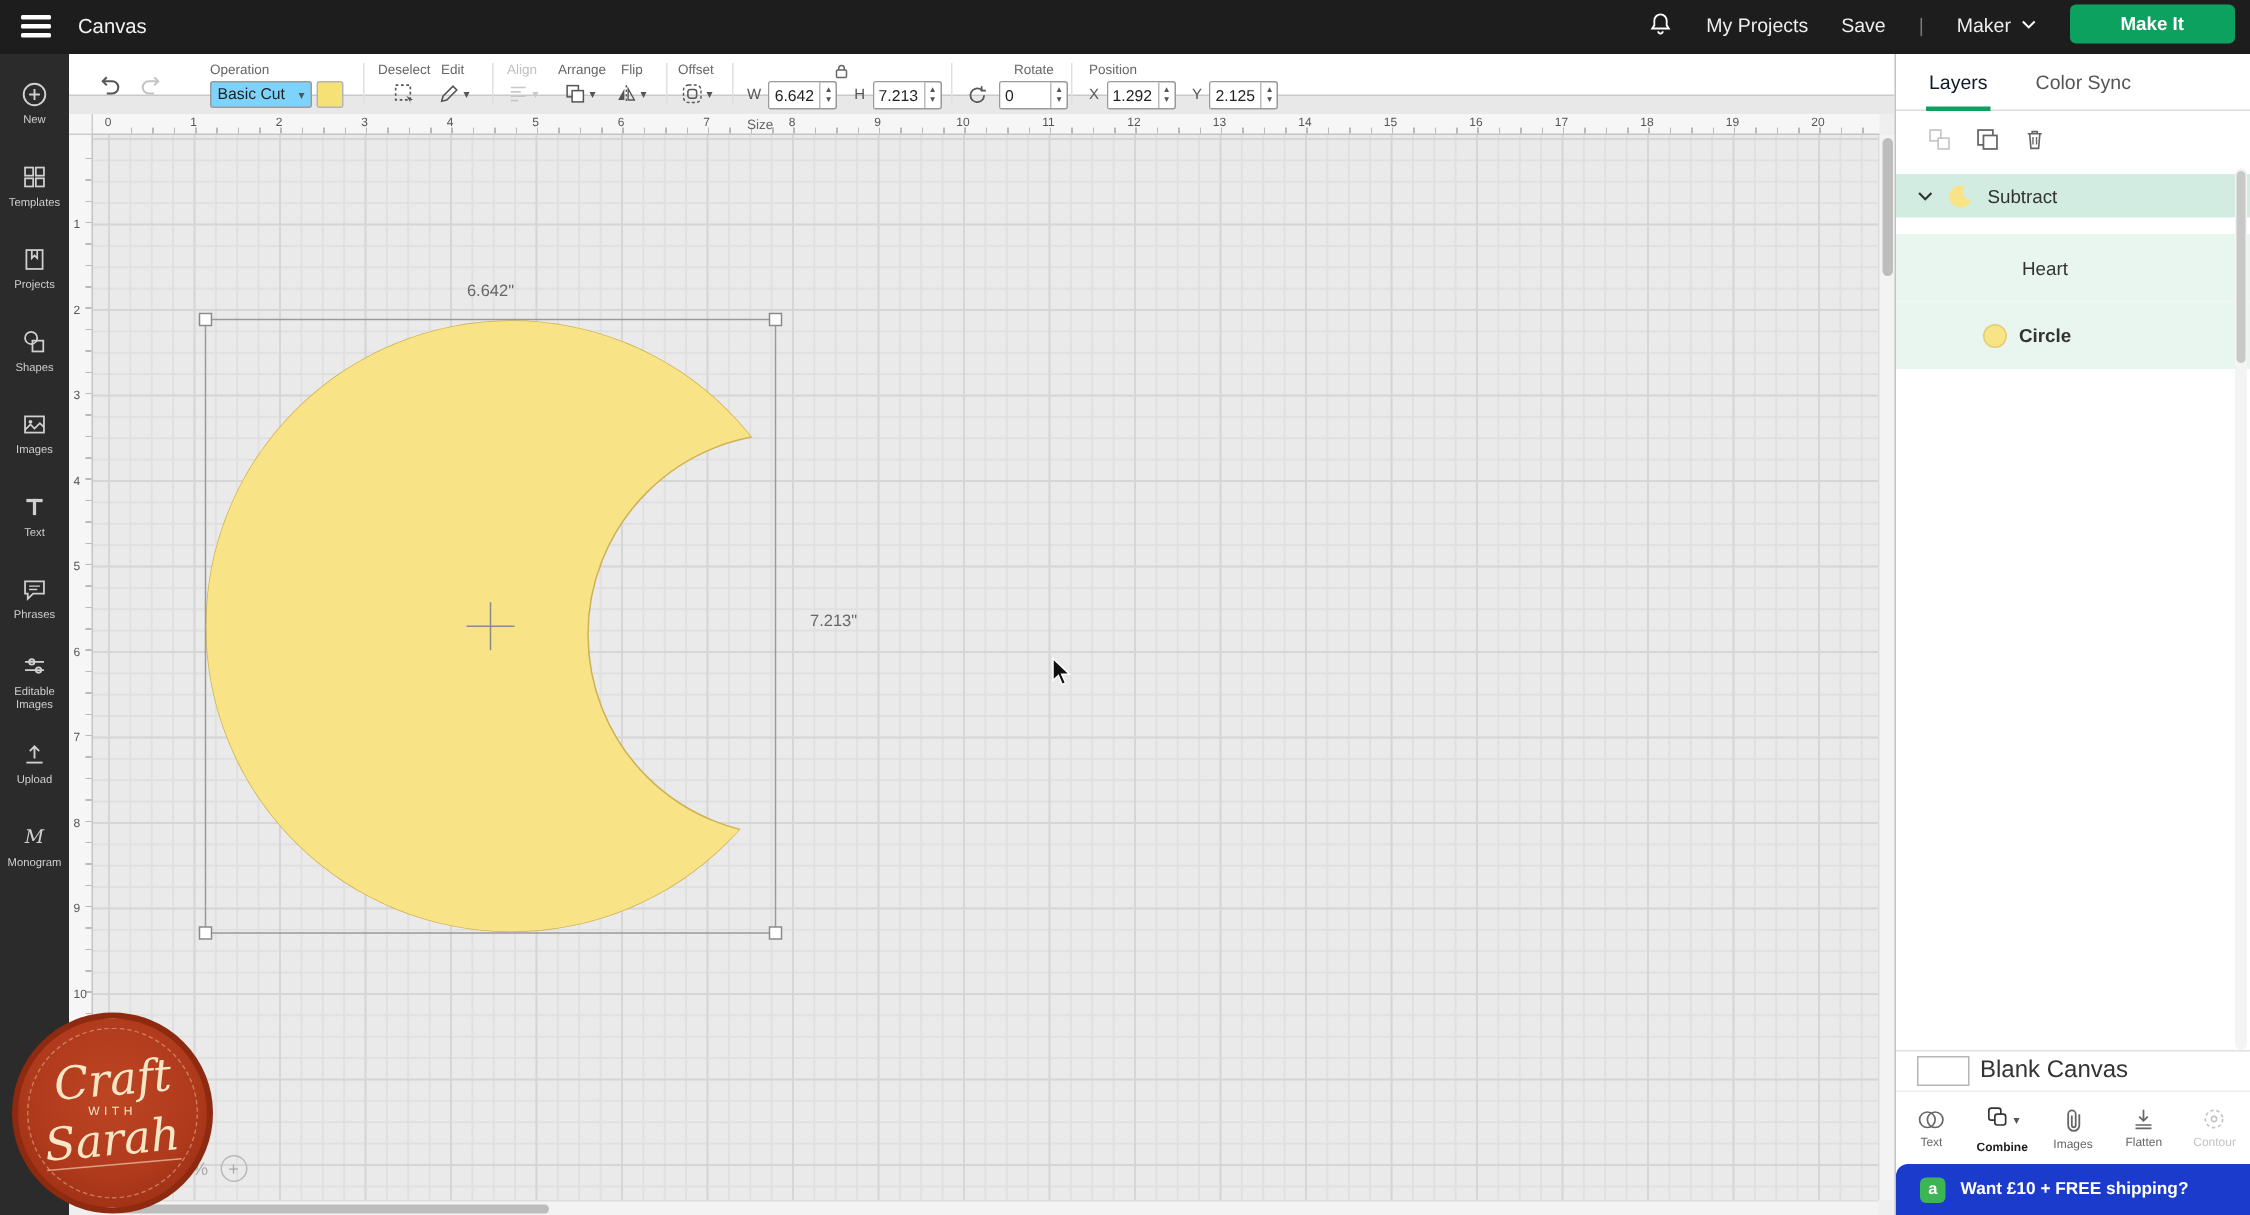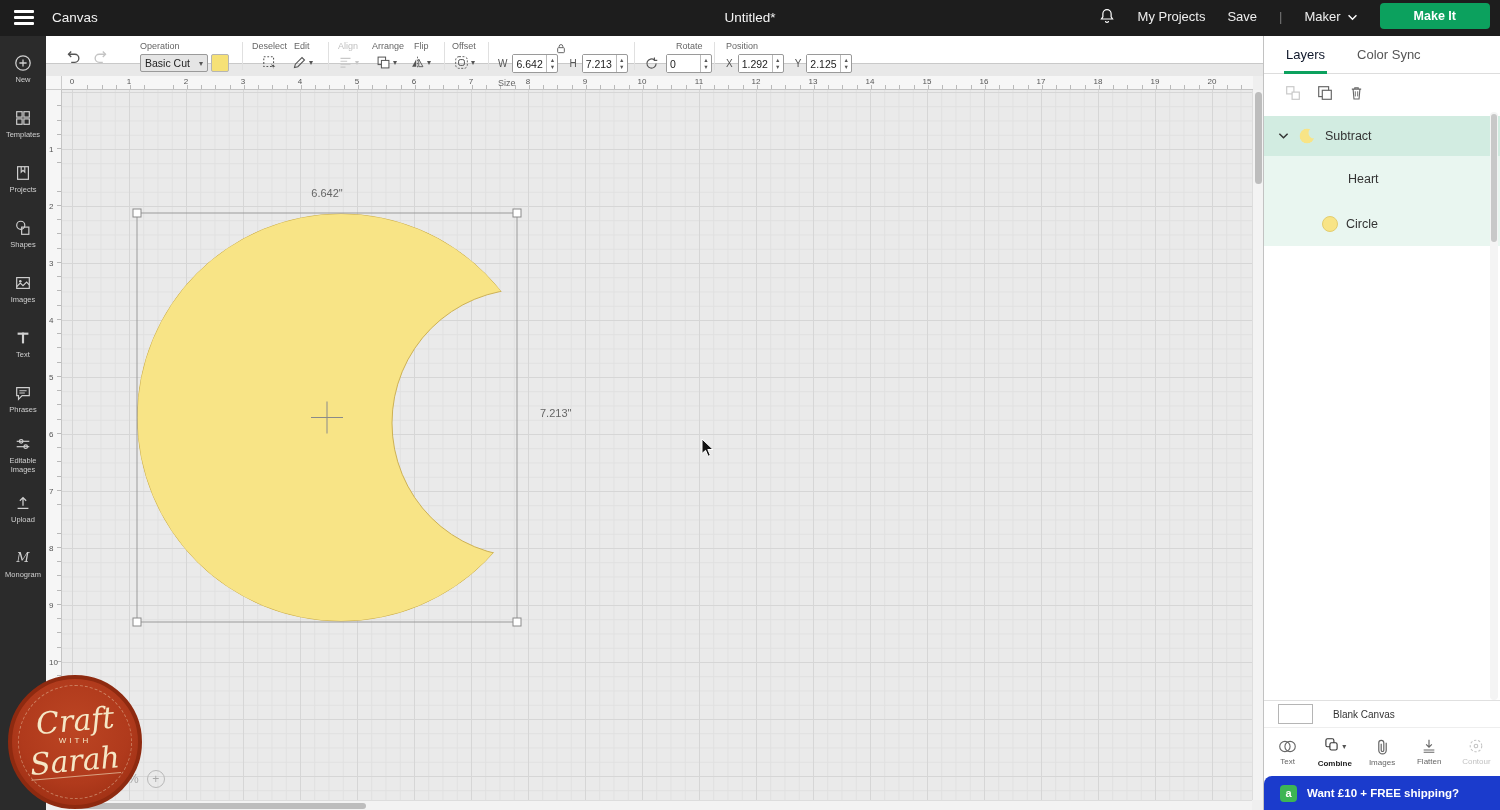--- a/index.html
+++ b/index.html
@@ -24,21 +24,21 @@
   .side-item .lbl { font-size:7.5px; text-align:center; line-height:1.25; color:#cfcfcf; }
   .side-item svg { display:block; }
 
   
   .toolbar { position:absolute; left:46px; top:36px; width:1217px; height:28px; background:#fff; border-bottom:1px solid #c9c9c9; z-index:20; }
   .tool { position:absolute; }
   .tlabel { position:absolute; top:5px; font-size:9px; color:#666; white-space:nowrap; }
   .tlabel.dis { color:#c0c0c0; }
   .ctl-row { position:absolute; top:18px; display:flex; align-items:center; gap:3px; }
   .vdiv { position:absolute; top:6px; height:28px; width:1px; background:#e0e0e0; }
-  .dd { display:flex; align-items:center; justify-content:space-between; border:1px solid #9a9a9a; border-radius:2px; background:#e5e5e5; height:18px; font-size:10.5px; color:#222; padding:0 4px; cursor:pointer; }
+  .dd { display:flex; align-items:center; justify-content:space-between; border:1px solid #9a9a9a; border-radius:2px; background:#7dd3fc; height:18px; font-size:10.5px; color:#222; padding:0 4px; cursor:pointer; }
   .swatch { width:18px; height:18px; border:1px solid #b5b5b5; border-radius:2px; cursor:pointer; }
   .num-wrap { display:flex; align-items:stretch; border:1px solid #9a9a9a; border-radius:2px; background:#fff; height:19px; }
   .num-wrap input { width:33px; border:none; outline:none; font-size:10.5px; padding:0 3px; font-family:inherit; color:#222; }
   .stepper { width:11px; border-left:1px solid #bbb; display:flex; flex-direction:column; align-items:center; justify-content:center; font-size:5.5px; color:#555; line-height:1.1; cursor:pointer; }
   .axis { font-size:10px; color:#555; margin-right:2px; }
   .icon-btn { cursor:pointer; display:flex; align-items:center; gap:2px; }
   .ddcaret { font-size:8px; color:#555; }
   .ddcaret.dis { color:#c8c8c8; }
 
   
@@ -79,36 +79,36 @@
   .rpanel { position:absolute; left:1263px; top:36px; width:237px; height:774px; background:#fff; border-left:1px solid #c2c2c2; z-index:25; }
   .rtabs { position:absolute; left:0; top:0; width:100%; height:38px; border-bottom:1px solid #ddd; display:flex; align-items:center; }
   .rtab { position:relative; height:38px; display:flex; align-items:center; font-size:13px; color:#555; cursor:pointer; padding:0 2px; }
   .rtab.t1 { margin-left:20px; }
   .rtab.t2 { margin-left:28px; }
   .rtab.active { color:#0f172a; }
   .rtab.active::after { content:""; position:absolute; left:0; right:0; bottom:0; height:3px; background:#0ca15e; }
   .layer-actions { position:absolute; left:0; top:38px; width:100%; height:38px; display:flex; align-items:center; gap:14px; padding-left:20px; }
   .layer-actions .ic { cursor:pointer; display:flex; }
   .layer-row { position:absolute; left:0; width:100%; display:flex; align-items:center; cursor:pointer; }
-  .row-subtract { top:80px; height:40px; background:#d2ece1; }
+  .row-subtract { top:80px; height:29px; background:#d2ece1; }
   .row-heart { top:120px; height:45px; background:#e9f6f0; }
   .row-circle { top:165px; height:45px; background:#e9f6f0; }
   .layer-name { font-size:12.5px; color:#333; }
   .chev { margin-left:14px; display:flex; cursor:pointer; }
   .thumb-pac { margin-left:10px; display:flex; }
   .thumb-circle { margin-left:58px; width:16px; height:16px; border-radius:50%; background:#f8e486; border:1px solid #e3cd6f; }
   .row-subtract .layer-name { margin-left:8px; }
   .row-heart .layer-name { margin-left:84px; }
-  .row-circle .layer-name { margin-left:8px; }
+  .row-circle .layer-name { margin-left:8px;font-weight:bold; }
   .rscroll { position:absolute; right:2px; top:76px; width:8px; height:588px; background:#f4f4f4; border-radius:4px; }
   .rscroll .thumb { position:absolute; left:1px; top:2px; width:6px; height:128px; background:#c8c8c8; border-radius:3px; }
 
   .blank-row { position:absolute; left:0; top:664px; width:100%; height:27px; border-top:1px solid #e0e0e0; display:flex; align-items:center; background:#fff; }
   .blank-swatch { margin-left:14px; width:35px; height:20px; background:#fff; border:1px solid #b5b5b5; }
-  .blank-label { margin-left:20px; font-size:10px; color:#333; }
+  .blank-label { margin-left:7px; font-size:16px; color:#333; }
 
   .bottom-actions { position:absolute; left:0; top:691px; width:100%; height:49px; display:flex; border-top:1px solid #eee; background:#fff; }
   .ba { flex:1; display:flex; flex-direction:column; align-items:center; justify-content:center; gap:3px; cursor:pointer; }
   .ba .bl { font-size:8px; color:#666; }
   .ba.active .bl { color:#1d1d1d; font-weight:bold; }
   .ba.disabled .bl { color:#c2c2c2; }
   .ba .irow { display:flex; align-items:center; gap:2px; }
 
   .promo { position:absolute; left:0; top:740px; width:100%; height:34px; background:#1b3bcc; border-top-left-radius:8px; display:flex; align-items:center; cursor:pointer; }
   .promo-icon { margin-left:16px; width:17px; height:17px; background:#3db554; border-radius:4px; color:#fff; font-size:11px; font-weight:bold; display:flex; align-items:center; justify-content:center; }
@@ -129,21 +129,20 @@
 
 <div class="app">
 
   <header class="topbar">
     <div class="hamburger">
         <span></span>
         <span></span>
         <span></span>
       </div>
     <div class="tb-canvas">Canvas</div>
-    <div class="tb-title">Untitled*</div>
     <div class="tb-right">
       <span class="icon-btn">
         <svg width="18" height="18" viewBox="0 0 24 24">
             <path d="M12 3.5a5.5 5.5 0 0 0-5.5 5.5v4.2L4.6 16h14.8l-1.9-2.8V9A5.5 5.5 0 0 0 12 3.5z" fill="none" stroke="#fff" stroke-width="1.6"></path>
             <path d="M10 18.5a2 2 0 0 0 4 0" fill="none" stroke="#fff" stroke-width="1.6"></path>
           </svg>
       </span>
       <span class="tb-link">My Projects</span>
       <span class="tb-link">Save</span>
       <span class="tb-sep">|</span>

